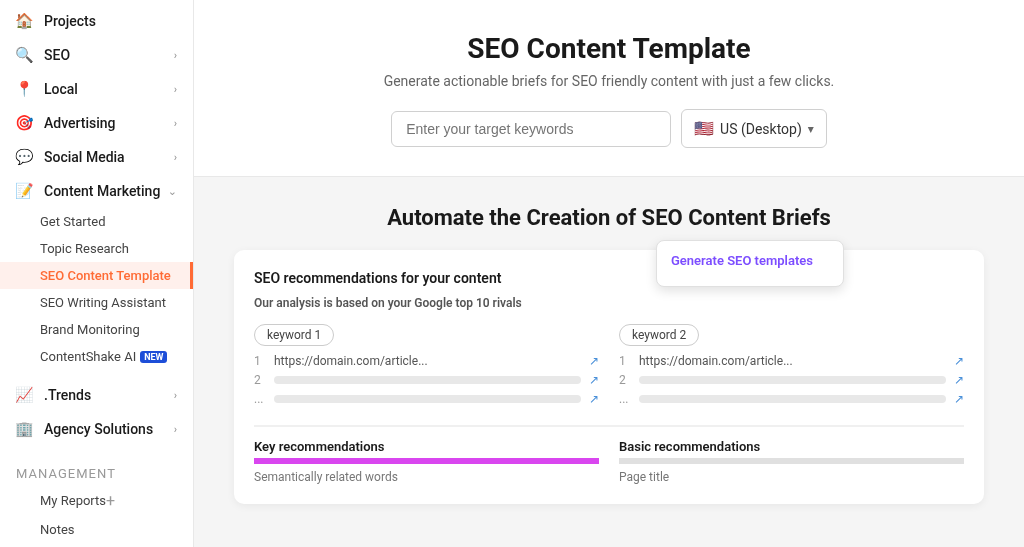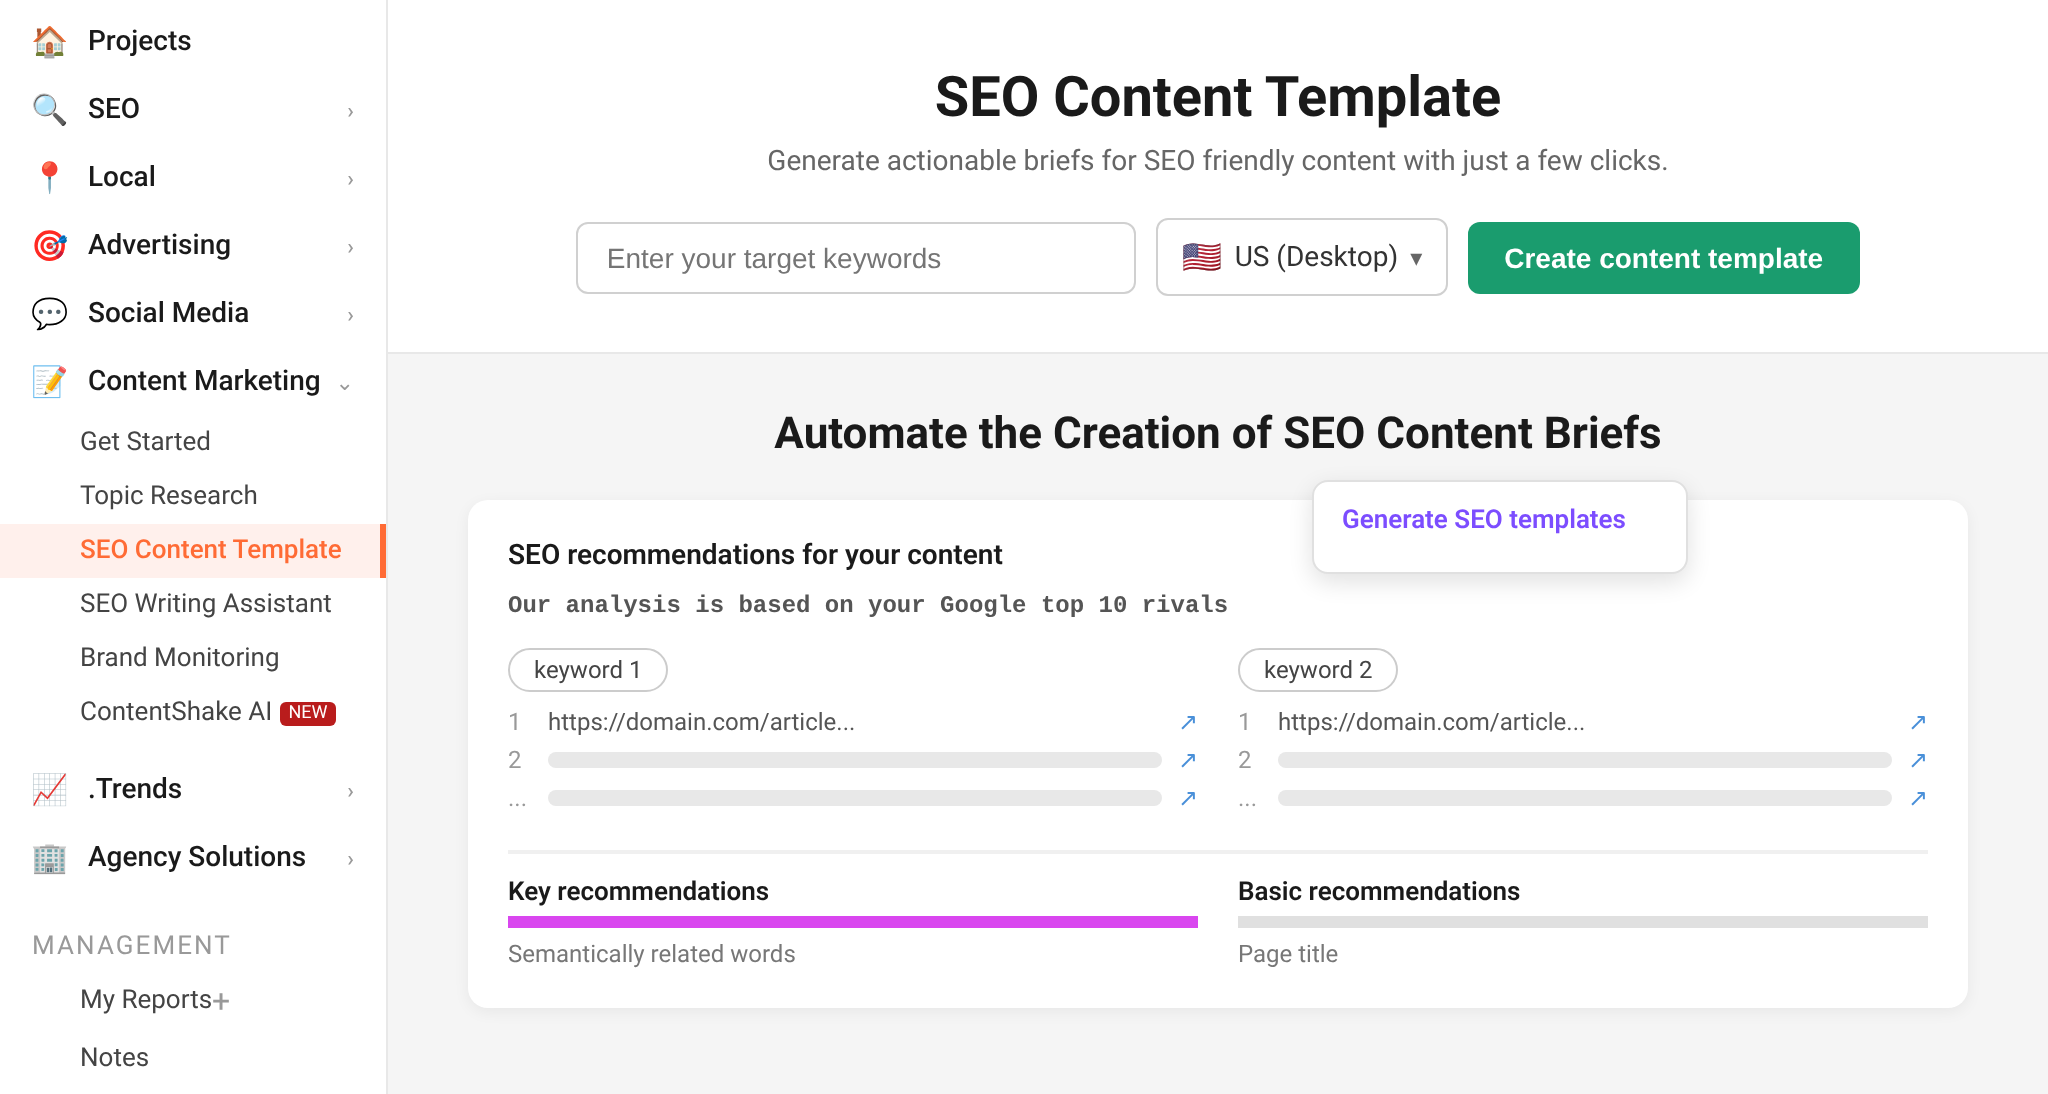--- a/index.html
+++ b/index.html
@@ -61,24 +61,24 @@
     .sidebar-icon {
       width: 18px;
       height: 18px;
       display: inline-flex;
       align-items: center;
       justify-content: center;
       font-size: 15px;
     }
 
     .badge-new {
-      background: #b91c1c;
+      background: #1d4ed8;
       color: #fff;
       font-size: 9px;
-      font-weight: 400;
+      font-weight: 700;
       border-radius: 3px;
       padding: 1px 4px;
       margin-left: 4px;
       text-transform: uppercase;
     }
 
     .sidebar-reports-row {
       display: flex;
       align-items: center;
       padding: 6px 16px 6px 40px;
@@ -213,21 +213,20 @@
       font-weight: 600;
       color: #1a1a1a;
       margin-bottom: 10px;
     }
 
     .analysis-note {
       font-size: 12px;
       font-weight: 600;
       color: #555;
       margin-bottom: 14px;
-      font-family: Liberation Mono, monospace;
     }
 
     .keywords-row {
       display: flex;
       gap: 20px;
       margin-bottom: 14px;
     }
 
     .keyword-col {
       flex: 1;
@@ -402,21 +401,20 @@
   <div class="top-panel">
     <h1>SEO Content Template</h1>
     <p>Generate actionable briefs for SEO friendly content with just a few clicks.</p>
     <div class="search-row">
       <input class="keyword-input" type="text" placeholder="Enter your target keywords" style="">
       <div class="country-select">
         <span class="flag">🇺🇸</span>
         <span>US (Desktop)</span>
         <span style="color:#666;font-size:12px;">▾</span>
       </div>
-      <button class="create-btn">Create content template</button>
     </div>
   </div>
 
   <div class="bottom-panel">
     <h2>Automate the Creation of SEO Content Briefs</h2>
 
     <div class="demo-card">
 
       <div class="tooltip-box">
         <div class="tooltip-title">Generate SEO templates</div>

